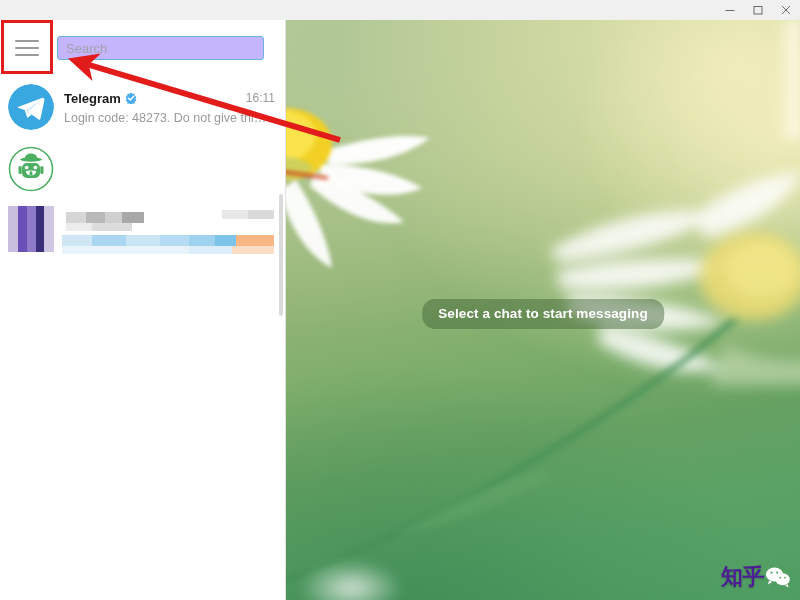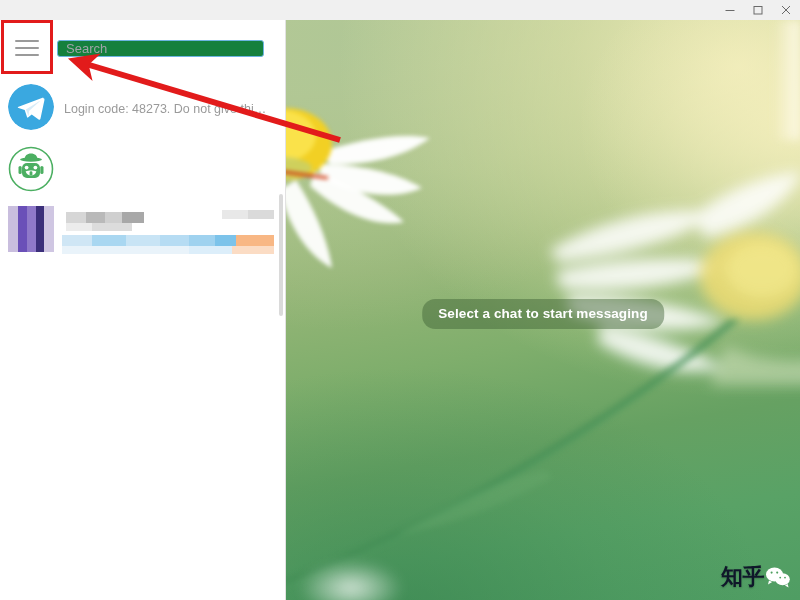--- a/index.html
+++ b/index.html
@@ -90,25 +90,25 @@
     border-radius: 1px;
   }
 
   .search-wrap {
     flex: 1 1 auto;
     margin-left: 3px;
     margin-right: 11px;
   }
   .search-input {
     width: 100%;
-    height: 17px;
+    height: 24px;
     box-sizing: border-box;
     border: 1px solid #6cb4e0;
     border-radius: 3px;
-    background: #15803d;
+    background: #c4b5fd;
     padding: 0 8px;
     font-family: "Liberation Sans", sans-serif;
     font-size: 13px;
     color: #222;
     outline: none;
   }
   .search-input::placeholder { color: #a0a4a8; }
 
   
   .chatlist {
@@ -347,21 +347,21 @@
     letter-spacing: .1px;
   }
 
   
   .watermark {
     position: absolute;
     right: 8px;
     bottom: 12px;
     display: flex;
     align-items: center;
-    color: #0f172a;
+    color: #4c1d95;
     font-size: 22px;
     font-weight: bold;
     font-family: "DejaVu Sans", sans-serif;
     line-height: 1;
     text-shadow: 0 1px 2px rgba(0,0,0,.25);
     letter-spacing: -0.5px;
   }
   .watermark .wm-icon {
     margin: 0 1px;
     display: inline-flex;
@@ -428,20 +428,30 @@
 
       <div class="chat-row">
         <div class="avatar">
           <svg width="46" height="46" viewBox="0 0 46 46">
             <circle cx="23" cy="23" r="23" fill="#3aa8e0"></circle>
             <path d="M35.2 13.4 L10.6 22.7c-1.1.4-1.1 1 0 1.3l6.1 1.9 2.3 7.1c.3.8.6.9 1.3.3l3.4-2.9 6.9 5.1c1 .6 1.6.3 1.9-1l3.9-18.2c.3-1.5-.4-2.1-1.2-1.9z" fill="#ffffff"></path>
             <path d="M17.9 25.4 L31.2 17.2c.6-.4.9-.2.4.3l-10.6 9.6-.4 5.1z" fill="#d8ecf8"></path>
           </svg>
         </div>
         <div class="chat-main">
+          <div class="chat-line1">
+            <span class="chat-title">Telegram</span>
+            <span class="verified">
+              <svg width="12" height="12" viewBox="0 0 14 14">
+                <path d="M7 0.6 8.8 2.1 11.1 2 11.4 4.3 13.2 5.7 12.2 7.8 13.2 9.9 11.4 11.3 11.1 13.6 8.8 13.5 7 15 5.2 13.5 2.9 13.6 2.6 11.3 0.8 9.9 1.8 7.8 0.8 5.7 2.6 4.3 2.9 2 5.2 2.1 Z" fill="#4aaceb"></path>
+                <path d="M4 7.3 6.2 9.4 10.1 4.9" fill="none" stroke="#ffffff" stroke-width="1.7" stroke-linecap="round" stroke-linejoin="round"></path>
+              </svg>
+            </span>
+            <span class="chat-time">16:11</span>
+          </div>
           <div class="chat-preview">Login code: 48273. Do not give thi…</div>
         </div>
       </div>
 
       <div class="chat-row">
         <div class="avatar">
           <svg width="46" height="46" viewBox="0 0 46 46">
             <circle cx="23" cy="23" r="21.5" fill="#ffffff" stroke="#4caf62" stroke-width="1.6"></circle>
             <ellipse cx="23" cy="13.6" rx="11" ry="2.1" fill="#4caf62"></ellipse>
             <path d="M16.5 13.4 C16.5 9.6 19.2 7.4 23 7.4 C26.8 7.4 29.5 9.6 29.5 13.4 Z" fill="#4caf62"></path>

